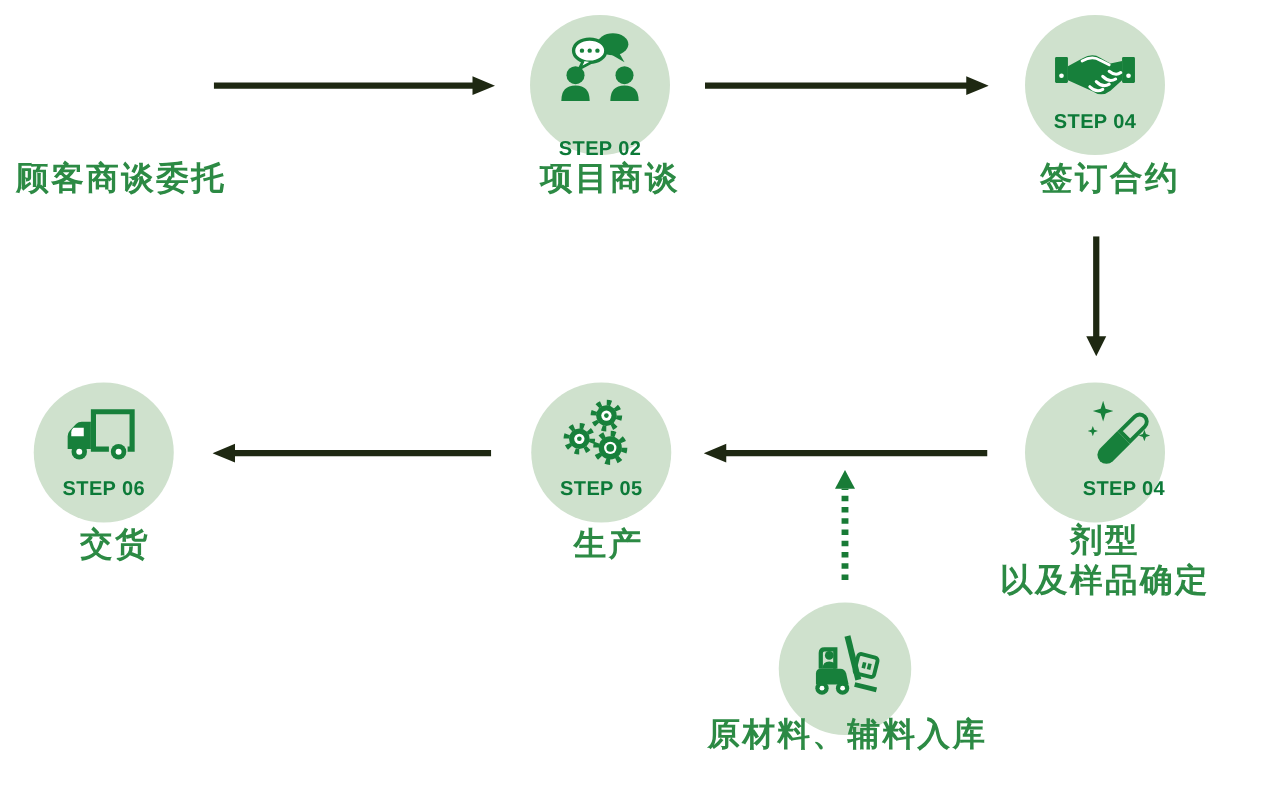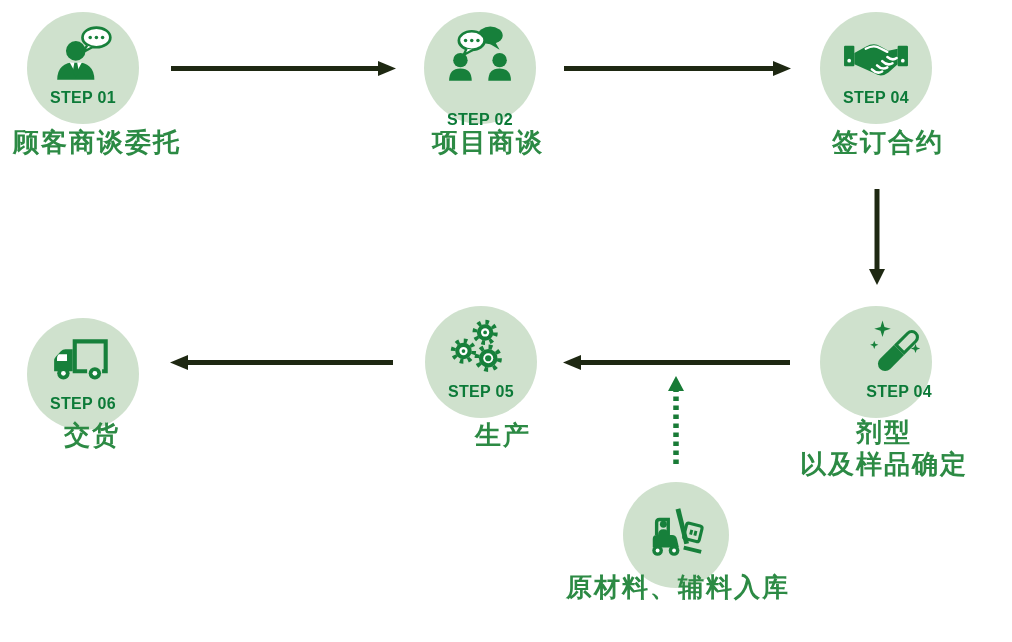--- a/index.html
+++ b/index.html
@@ -19,34 +19,20 @@
   .arrow line{stroke:var(--arrow-dark,#1e2812);stroke-width:5;}
   .arrow polygon{fill:var(--arrow-dark,#1e2812);}
   .arrow.dotted line{stroke:var(--arrow-dotted-green,#187b36);stroke-width:5.5;stroke-dasharray:4.5 4.5;}
   .arrow.dotted polygon{fill:var(--arrow-dotted-green,#187b36);}
 </style>
 </head>
 <body>
 
 <div class="canvas">
 
-  <div class="circle" style="left:27px;top:12px;">
-    <svg class="icon" width="66" height="66" viewBox="0 0 64 64">
-      <circle cx="25" cy="27" r="9.5" fill="currentColor"></circle>
-      <path d="M7,55 Q7,38 25,38 Q43,38 43,55 Z" fill="currentColor"></path>
-      <path d="M19,38 L25,49 L31,38 Z" fill="#fff"></path>
-      <path d="M23.6,38.5 L26.4,38.5 L28,47.5 L25,52.5 L22,47.5 Z" fill="currentColor"></path>
-      <ellipse cx="45" cy="14" rx="13.5" ry="9.5" fill="#fff" stroke="currentColor" stroke-width="2.6"></ellipse>
-      <path d="M36,22 L31.5,28.5 L41,23.5" fill="#fff" stroke="currentColor" stroke-width="2.3" stroke-linejoin="round"></path>
-      <circle cx="39" cy="14" r="1.7" fill="currentColor"></circle>
-      <circle cx="45" cy="14" r="1.7" fill="currentColor"></circle>
-      <circle cx="51" cy="14" r="1.7" fill="currentColor"></circle>
-    </svg>
-    <div class="step-label">STEP 01</div>
-  </div>
   <div class="title" style="left:-73px;top:127px;">顾客商谈委托</div>
 
   <div class="circle" style="left:424px;top:12px;gap:22px;">
     <svg class="icon" width="66" height="66" viewBox="0 0 64 64">
       <ellipse cx="42" cy="12" rx="12" ry="8.5" fill="currentColor"></ellipse>
       <path d="M47,19 L51,26 L40,19.5 Z" fill="currentColor"></path>
       <ellipse cx="24" cy="17" rx="12.5" ry="9" fill="#fff" stroke="currentColor" stroke-width="2.6"></ellipse>
       <path d="M19,25 L16,31 L25.5,26" fill="#fff" stroke="currentColor" stroke-width="2.2" stroke-linejoin="round"></path>
       <circle cx="18" cy="17" r="1.7" fill="currentColor"></circle>
       <circle cx="24" cy="17" r="1.7" fill="currentColor"></circle>
@@ -102,23 +88,23 @@
       <circle cx="15" cy="33" r="8" fill="currentColor"></circle>
       <circle cx="15" cy="33" r="4" fill="#fff"></circle>
       <circle cx="15" cy="33" r="1.8" fill="currentColor"></circle>
       <circle cx="39" cy="40" r="11" fill="none" stroke="currentColor" stroke-width="4.5" stroke-dasharray="3.7 4.94"></circle>
       <circle cx="39" cy="40" r="9" fill="currentColor"></circle>
       <circle cx="39" cy="40" r="4.8" fill="#fff"></circle>
       <circle cx="39" cy="40" r="3" fill="currentColor"></circle>
     </svg>
     <div class="step-label">STEP 05</div>
   </div>
-  <div class="title" style="left:333px;top:420px;">生产</div>
+  <div class="title" style="left:317px;top:420px;">生产</div>
 
-  <div class="circle" style="left:27px;top:318px;align-items:center;">
+  <div class="circle" style="left:27px;top:306px;align-items:center;">
     <svg class="icon" width="66" height="66" viewBox="0 0 64 64">
       <path d="M36,41 L24,41 L24,12 L54,12 L54,41 L50.5,41" fill="none" stroke="currentColor" stroke-width="4"></path>
       <path d="M4,41 L4,31 Q4,28.5 5.8,26.6 L10.5,21.6 Q12.3,19.7 15,19.7 L22,19.7 L22,41 Z" fill="currentColor"></path>
       <path d="M8.5,24.5 L16.5,24.5 L16.5,31 L6.8,31 L6.8,28 Q6.8,26 8.5,24.5 Z" fill="#fff"></path>
       <circle cx="13" cy="43" r="6" fill="currentColor"></circle>
       <circle cx="13" cy="43" r="2.3" fill="#fff"></circle>
       <circle cx="43.5" cy="43" r="6" fill="currentColor"></circle>
       <circle cx="43.5" cy="43" r="2.3" fill="#fff"></circle>
     </svg>
     <div class="step-label">STEP 06</div>

